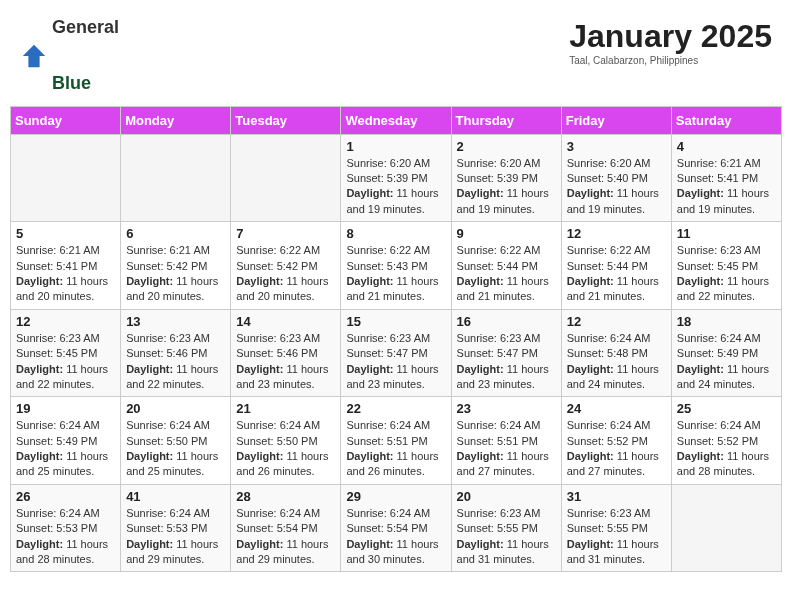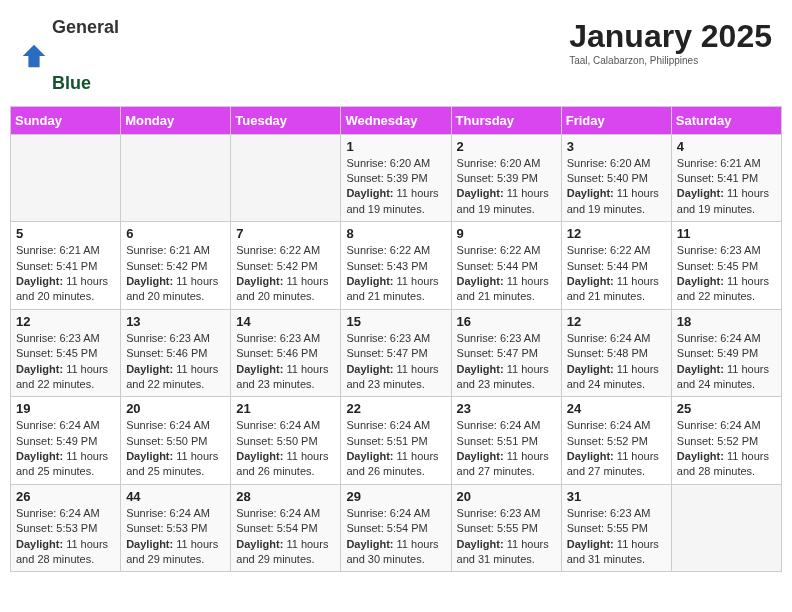--- a/index.html
+++ b/index.html
@@ -239,21 +239,21 @@
           <span class="day-num">25</span>
           <div class="day-info">Sunrise: 6:24 AM<br>Sunset: 5:52 PM<br><b>Daylight: </b>11 hours and 28 minutes.</div>
         </td>
       </tr>
       <tr>
         <td>
           <span class="day-num">26</span>
           <div class="day-info">Sunrise: 6:24 AM<br>Sunset: 5:53 PM<br><b>Daylight: </b>11 hours and 28 minutes.</div>
         </td>
         <td>
-          <span class="day-num">44</span>
+          <span class="day-num">41</span>
           <div class="day-info">Sunrise: 6:24 AM<br>Sunset: 5:53 PM<br><b>Daylight: </b>11 hours and 29 minutes.</div>
         </td>
         <td>
           <span class="day-num">28</span>
           <div class="day-info">Sunrise: 6:24 AM<br>Sunset: 5:54 PM<br><b>Daylight: </b>11 hours and 29 minutes.</div>
         </td>
         <td>
           <span class="day-num">29</span>
           <div class="day-info">Sunrise: 6:24 AM<br>Sunset: 5:54 PM<br><b>Daylight: </b>11 hours and 30 minutes.</div>
         </td>

